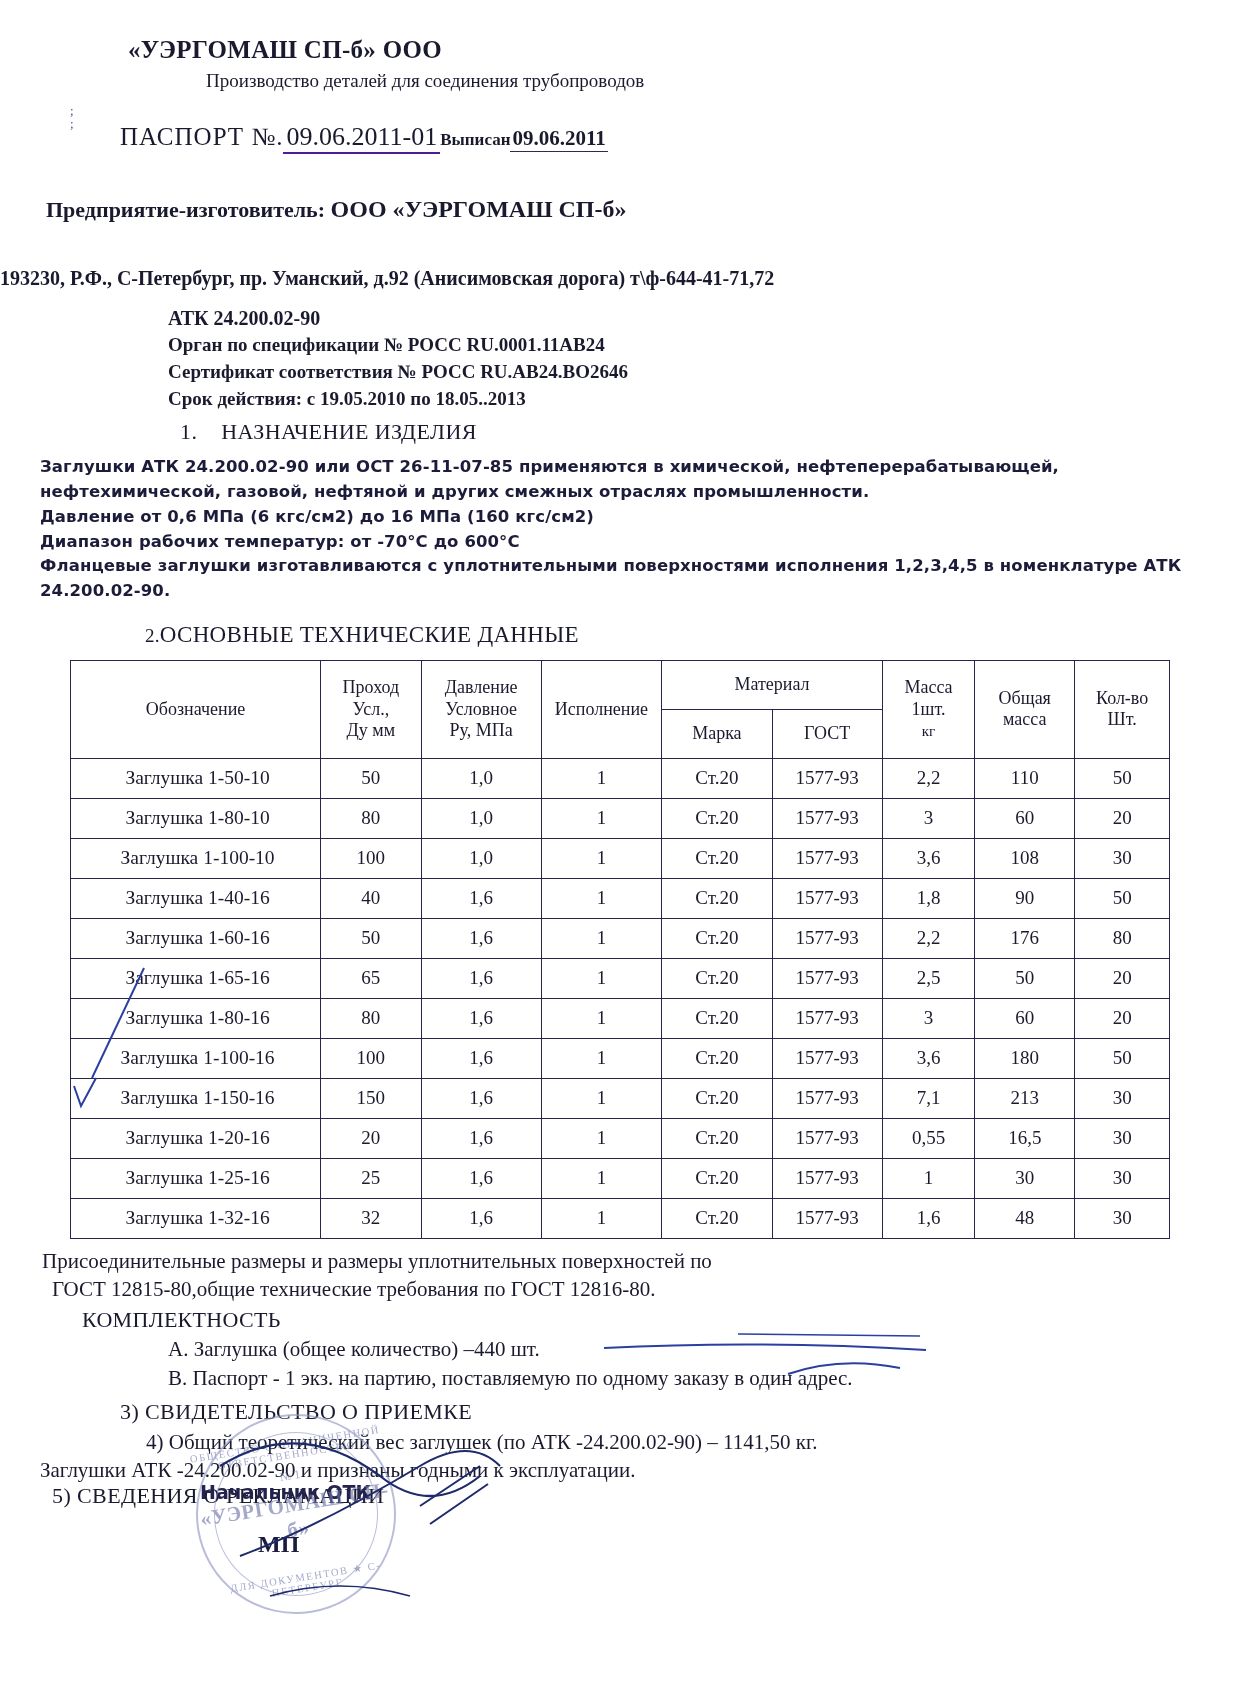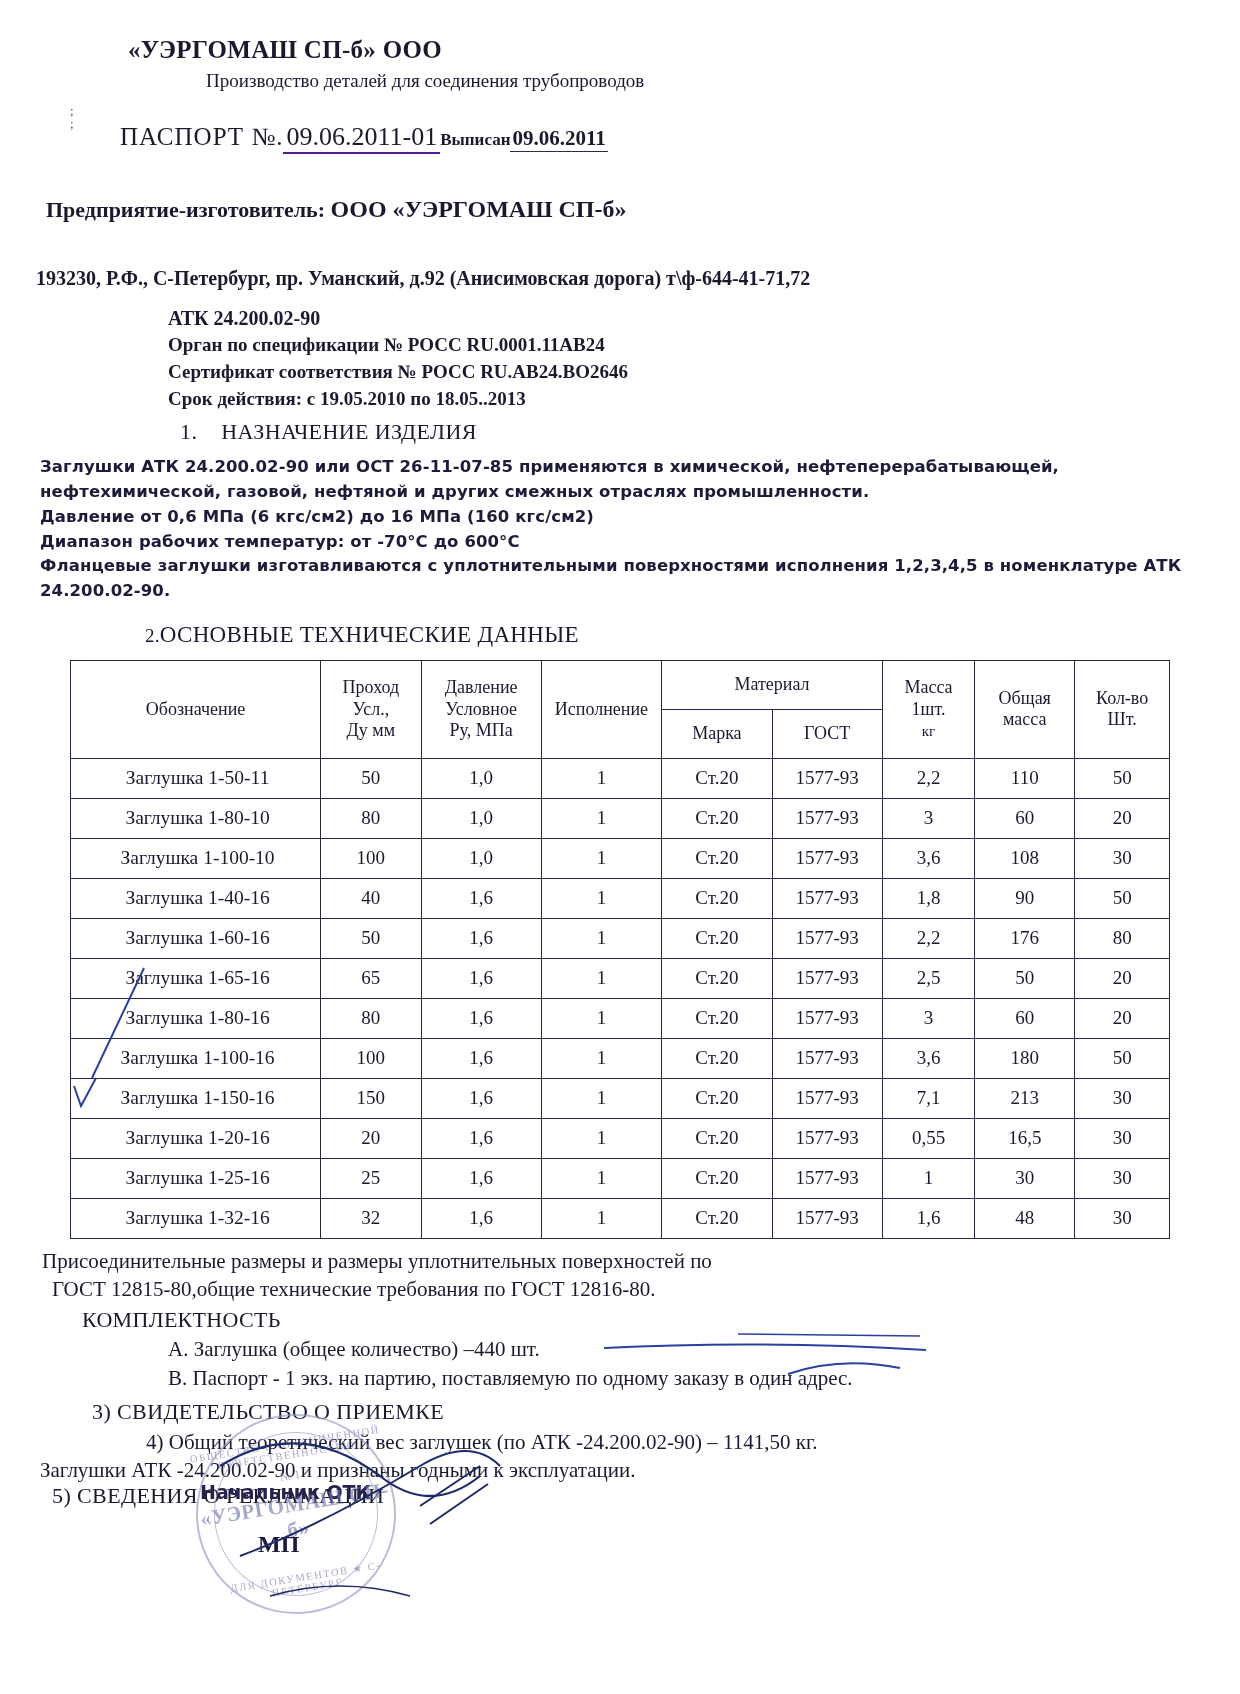--- a/index.html
+++ b/index.html
@@ -64,21 +64,20 @@
   .maker-line {
     margin-top: 42px;
     padding-left: 46px;
     font-size: 22px;
     font-weight: bold;
   }
   .maker-line .big { font-size: 24px; }
 
   .addr-line {
     margin-top: 44px;
-    padding-left: 36px;
     font-size: 20px;
     font-weight: bold;
   }
 
   .specs {
     margin-top: 14px;
     padding-left: 168px;
     font-weight: bold;
     font-size: 19px;
     line-height: 1.42;
@@ -160,21 +159,21 @@
     font-size: 22px;
     margin-top: 4px;
     letter-spacing: 0.3px;
   }
   .item-a, .item-b {
     padding-left: 168px;
     font-size: 21px;
     margin-top: 4px;
   }
   .item3 {
-    padding-left: 92px;
+    padding-left: 120px;
     font-size: 22px;
     margin-top: 8px;
     letter-spacing: 0.4px;
   }
   .item4 {
     padding-left: 146px;
     font-size: 21px;
     margin-top: 5px;
   }
   .item4b {
@@ -343,21 +342,21 @@
         <th class="col-total" rowspan="2">Общая<br>масса</th>
         <th class="col-kolvo" rowspan="2">Кол-во<br>Шт.</th>
       </tr>
       <tr>
         <th class="col-marka">Марка</th>
         <th class="col-gost">ГОСТ</th>
       </tr>
     </thead>
     <tbody>
       <tr>
-        <td class="desig">Заглушка 1-50-11</td>
+        <td class="desig">Заглушка 1-50-10</td>
         <td>50</td>
         <td>1,0</td>
         <td>1</td>
         <td>Ст.20</td>
         <td>1577-93</td>
         <td>2,2</td>
         <td>110</td>
         <td>50</td>
       </tr>
       <tr>

